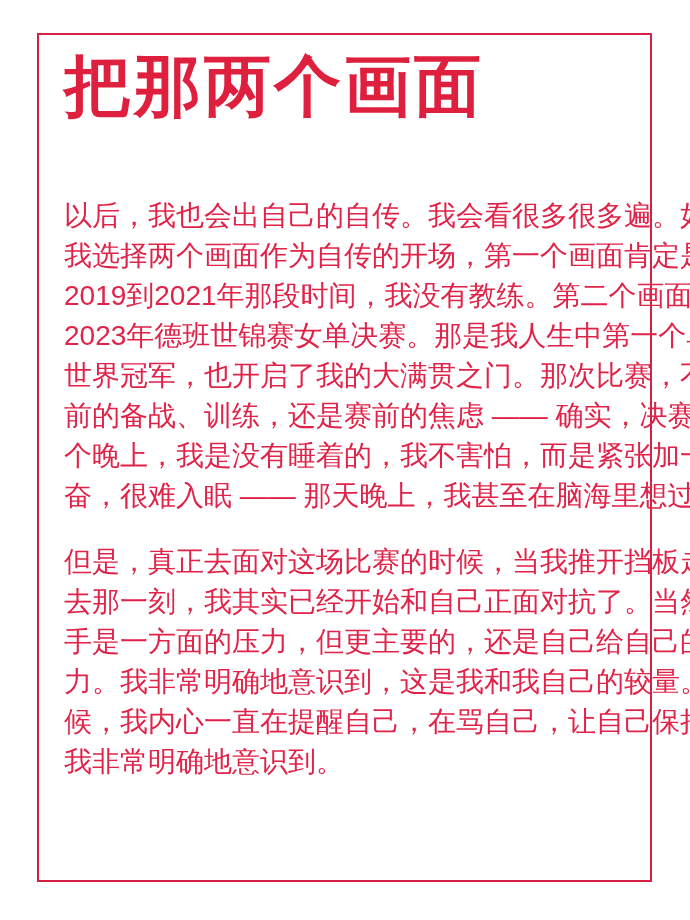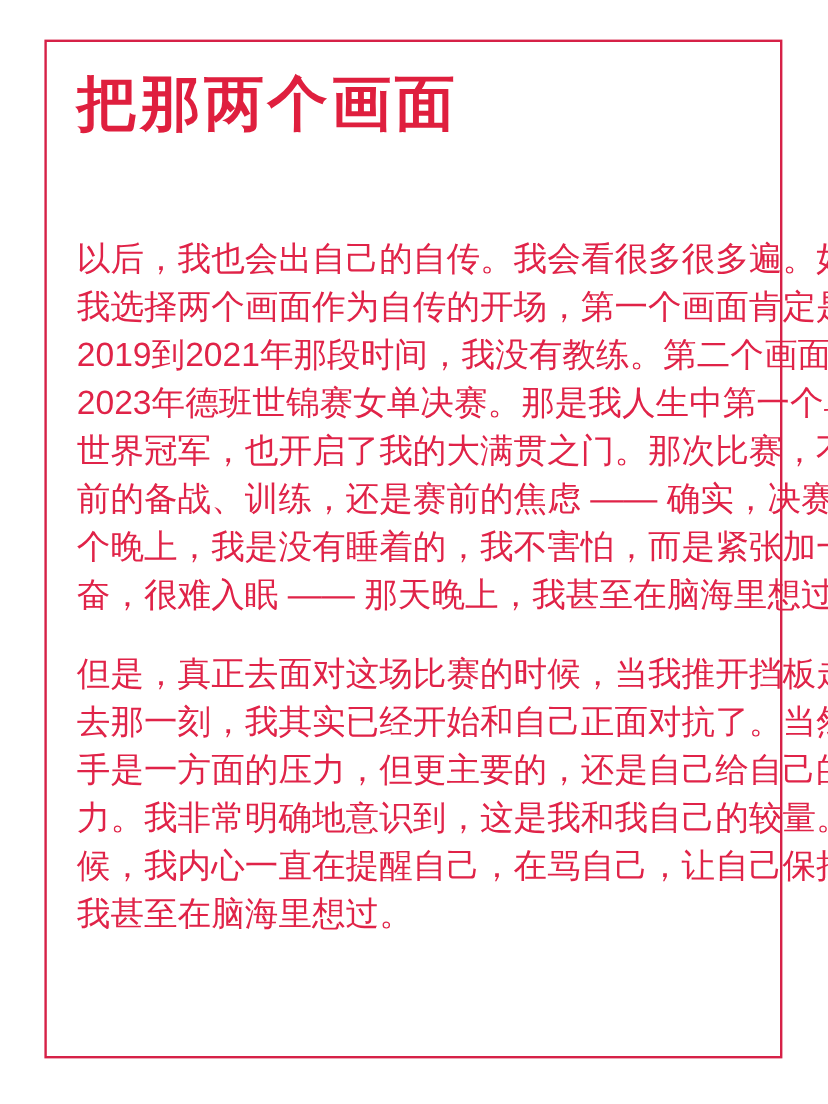--- a/index.html
+++ b/index.html
@@ -27,21 +27,21 @@
     left: 37px;
     top: 33px;
     width: 615px;
     height: 849px;
     border: 2px solid var(--frame-border);
     padding: 23px 24px 0 25px;
     background: var(--bg);
   }
   .article-title {
     color: var(--accent);
-    font-size: 50px;
+    font-size: 67px;
     line-height: 56px;
     font-weight: 800;
     letter-spacing: 3px;
     font-family: "Liberation Sans", "DejaVu Sans", sans-serif;
   }
   .title-line { display: block; white-space: nowrap; }
   .body-text {
     margin-top: 82px;
     color: var(--body-text);
     font-size: 28px;
@@ -74,18 +74,18 @@
         <span class="text-line">个晚上，我是没有睡着的，我不害怕，而是紧张加一点兴</span>
         <span class="text-line">奋，很难入眠 —— 那天晚上，我甚至在脑海里想过，如</span>
       </div>
 
       <div class="paragraph">
         <span class="text-line">但是，真正去面对这场比赛的时候，当我推开挡板走上</span>
         <span class="text-line">去那一刻，我其实已经开始和自己正面对抗了。当然，对</span>
         <span class="text-line">手是一方面的压力，但更主要的，还是自己给自己的压</span>
         <span class="text-line">力。我非常明确地意识到，这是我和我自己的较量。那时</span>
         <span class="text-line">候，我内心一直在提醒自己，在骂自己，让自己保持清醒，</span>
-        <span class="text-line">我甚至在脑海里想过。</span>
+        <span class="text-line">我非常明确地意识到。</span>
       </div>
 
     </div>
   </div>
 </div>
 
 </body></html>

